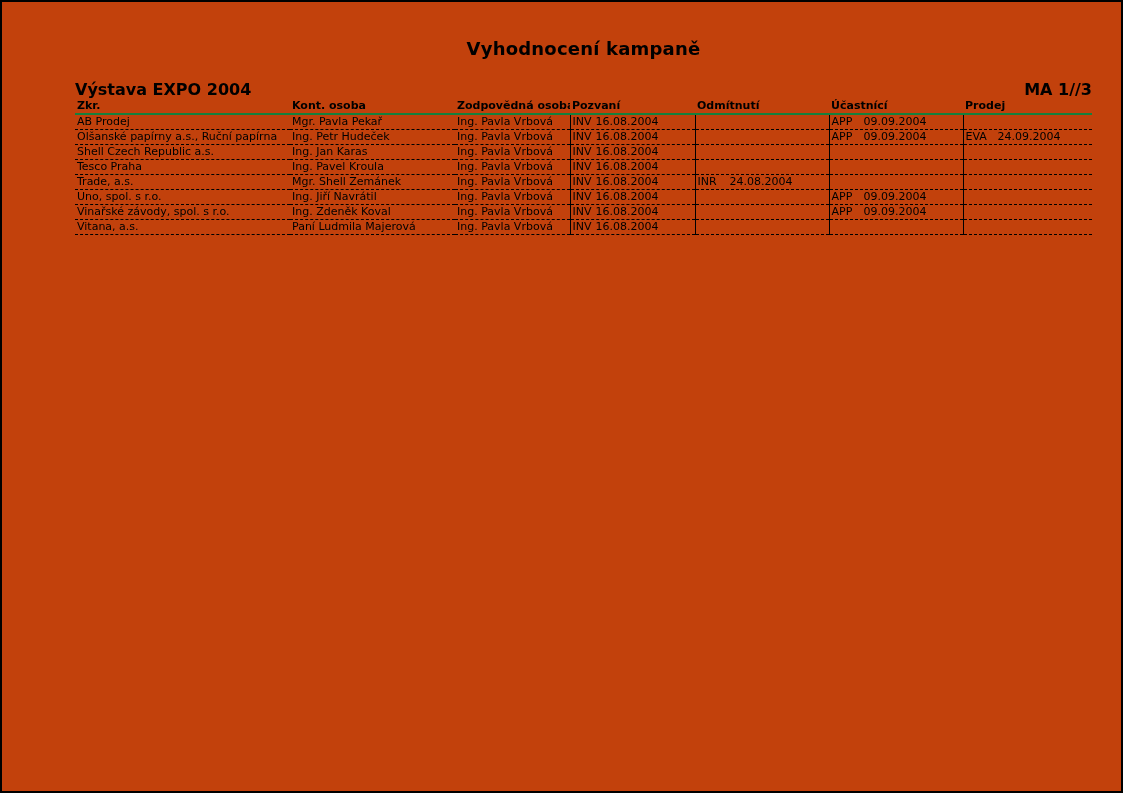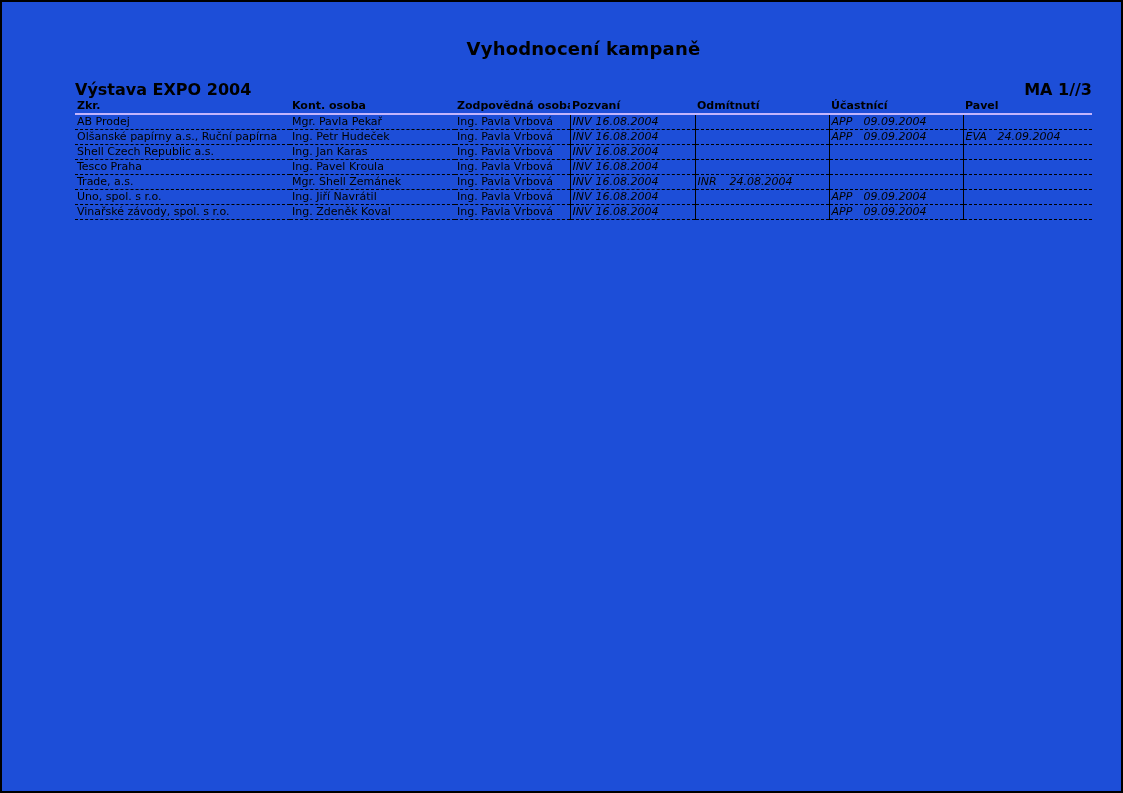--- a/index.html
+++ b/index.html
@@ -1,21 +1,21 @@
 <!DOCTYPE html>
 <html><head>
 <meta charset="utf-8">
 <style>
   * { margin: 0; padding: 0; box-sizing: border-box; }
   html, body { background: #fff; }
   .page {
     position: relative;
     width: 1123px;
     height: 793px;
-    background: #1d4ed8;
+    background: #c2410c;
     border: 2px solid #000000;
     font-family: "DejaVu Sans", "Liberation Sans", sans-serif;
     color: #000000;
     overflow: hidden;
   }
   .report-title {
     position: absolute;
     top: 36px;
     left: 73px;
     width: 1017px;
@@ -53,35 +53,35 @@
   table.report col.c5 { width: 134px; }
   table.report col.c6 { width: 134px; }
   table.report col.c7 { width: 129px; }
   table.report th {
     font-size: 11px;
     font-weight: bold;
     text-align: left;
     height: 13px;
     line-height: 13px;
     padding: 0 0 1px 2px;
-    border-bottom: 2px solid #c4b5fd;
+    border-bottom: 2px solid #15803d;
     white-space: nowrap;
     overflow: hidden;
   }
   table.report td {
     font-size: 11px;
     height: 14px;
     line-height: 14px;
     padding: 0 0 0 2px;
     border-bottom: 1px dashed #000000;
     white-space: nowrap;
     overflow: hidden;
     vertical-align: middle;
   }
-  table.report td.vline { border-left: 1px solid #000000; font-style: italic; }
+  table.report td.vline { border-left: 1px solid #000000; }
   .code  { display: inline-block; min-width: 23px; }
   .codew { display: inline-block; min-width: 32px; }
 </style>
 </head>
 <body>
 
 <div class="page">
 
   <div class="report-title">Vyhodnocení kampaně</div>
 
@@ -101,21 +101,21 @@
         <col class="c7">
     </colgroup>
     <thead>
       <tr>
         <th>Zkr.</th>
         <th>Kont. osoba</th>
         <th>Zodpovědná osoba</th>
         <th>Pozvaní</th>
         <th>Odmítnutí</th>
         <th>Účastnící</th>
-        <th>Pavel</th>
+        <th>Prodej</th>
       </tr>
     </thead>
     <tbody>
         <tr>
       <td>AB Prodej</td>
       <td>Mgr. Pavla Pekař</td>
       <td>Ing. Pavla Vrbová</td>
       <td class="vline">
         <span class="code">INV</span><span>16.08.2004</span>
       </td>
@@ -224,16 +224,33 @@
       <td class="vline">
         <span class="codew"></span><span></span>
       </td>
       <td class="vline">
         <span class="codew">APP</span><span>09.09.2004</span>
       </td>
       <td class="vline">
         <span class="codew"></span><span></span>
       </td>
     </tr>
+        <tr>
+      <td>Vitana, a.s.</td>
+      <td>Paní Ludmila Majerová</td>
+      <td>Ing. Pavla Vrbová</td>
+      <td class="vline">
+        <span class="code">INV</span><span>16.08.2004</span>
+      </td>
+      <td class="vline">
+        <span class="codew"></span><span></span>
+      </td>
+      <td class="vline">
+        <span class="codew"></span><span></span>
+      </td>
+      <td class="vline">
+        <span class="codew"></span><span></span>
+      </td>
+    </tr>
       </tbody>
   </table>
 
 </div>
 
 </body></html>

